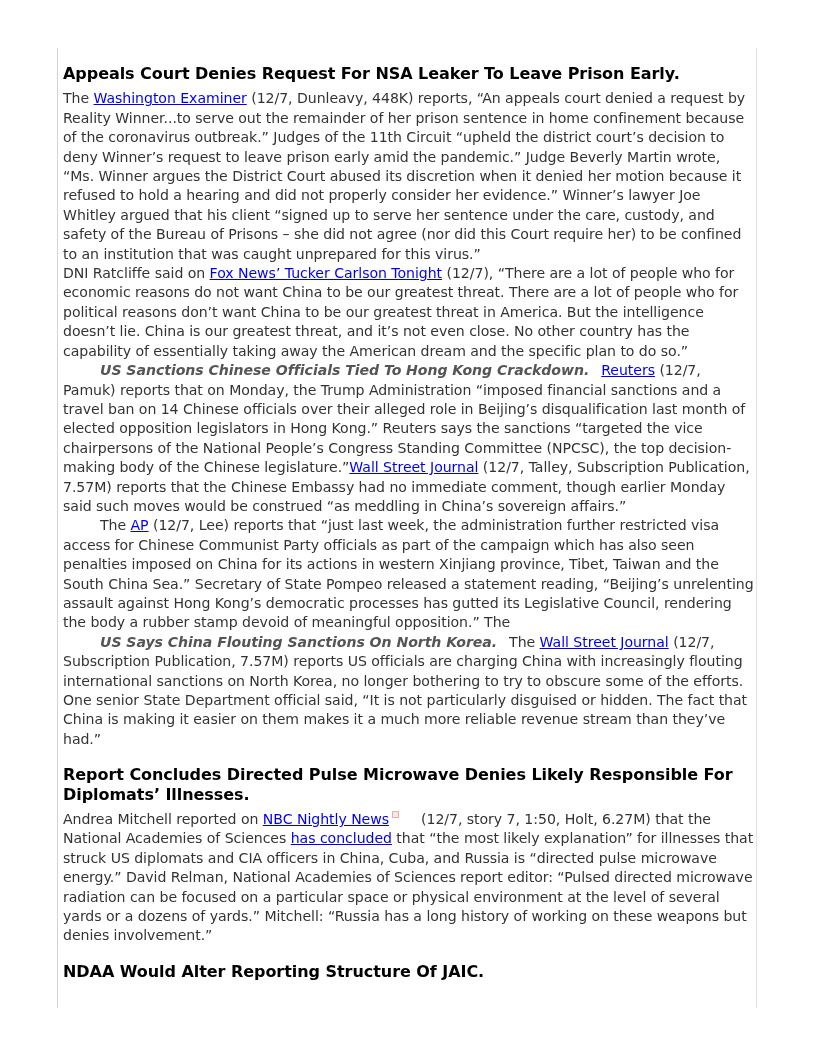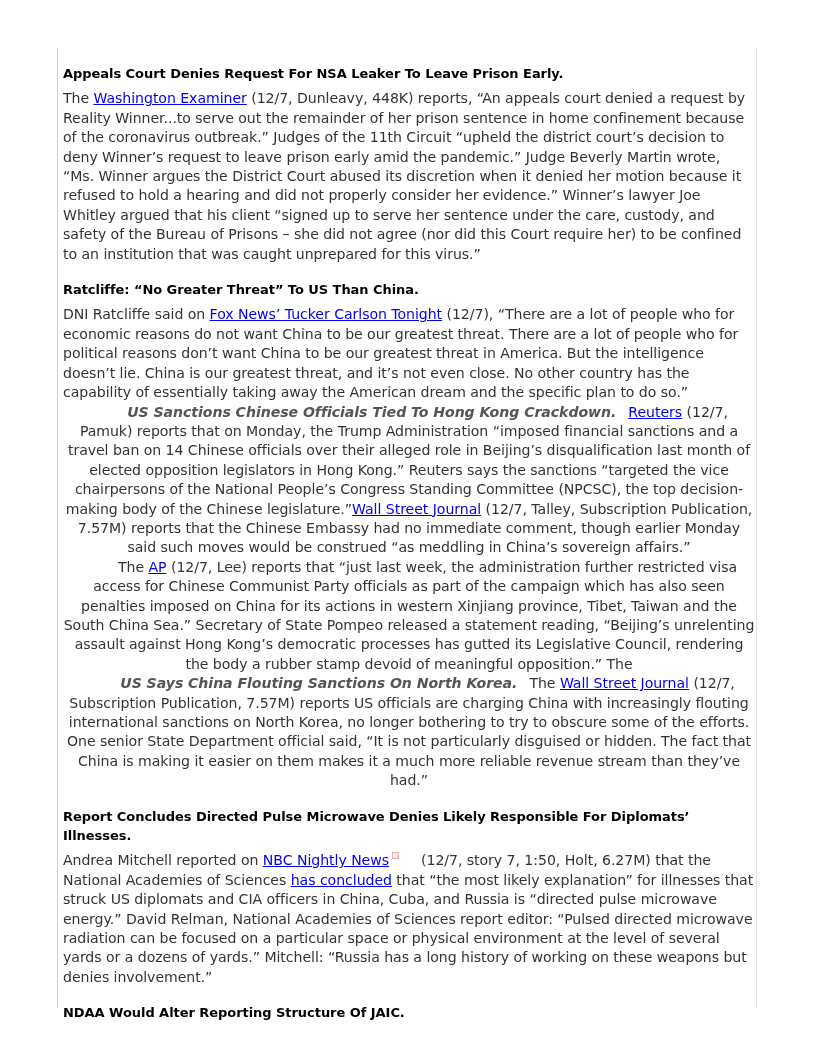--- a/index.html
+++ b/index.html
@@ -32,30 +32,29 @@
     line-height: 19.4px;
     color: #333333;
     letter-spacing: -0.05px;
   }
   .content p {
     margin: 0;
   }
   .headline {
     font-weight: bold;
     color: #000000;
-    font-size: 13px;
+    font-size: 16px;
     line-height: 19.4px;
     margin: 16px 0 6px 0 !important;
   }
   .headline.first {
     margin-top: 14px !important;
   }
   .para-indent {
     text-indent: 37px;
-    text-align: center;
   }
   .subhead {
     font-weight: bold;
     font-style: italic;
     color: #555555;
   }
   a {
     color: #0000ee;
     text-decoration: underline;
     margin-top: 27px;
@@ -78,21 +77,20 @@
 <body>
 
 <div class="page-frame"></div>
 
 <div class="content">
 
 
   <p class="headline first">Appeals Court Denies Request For NSA Leaker To Leave Prison Early.</p>
   <p><span>The </span><a href="#">Washington Examiner</a><span> (12/7, Dunleavy, 448K) reports, “An appeals court denied a request by Reality Winner...to serve out the remainder of her prison sentence in home confinement because of the coronavirus outbreak.” Judges of the 11th Circuit “upheld the district court’s decision to deny Winner’s request to leave prison early amid the pandemic.” Judge Beverly Martin wrote, “Ms. Winner argues the District Court abused its discretion when it denied her motion because it refused to hold a hearing and did not properly consider her evidence.” Winner’s lawyer Joe Whitley argued that his client “signed up to serve her sentence under the care, custody, and safety of the Bureau of Prisons – she did not agree (nor did this Court require her) to be confined to an institution that was caught unprepared for this virus.”</span></p>
 
-  <p class="headline">Ratcliffe: “No Greater Threat” To US Than China.</p>
   <p><span>DNI Ratcliffe said on </span><a href="#">Fox News’ Tucker Carlson Tonight</a><span> (12/7), “There are a lot of people who for economic reasons do not want China to be our greatest threat. There are a lot of people who for political reasons don’t want China to be our greatest threat in America. But the intelligence doesn’t lie. China is our greatest threat, and it’s not even close. No other country has the capability of essentially taking away the American dream and the specific plan to do so.”</span></p>
   <p class="para-indent"><span class="subhead">US Sanctions Chinese Officials Tied To Hong Kong Crackdown.</span><span class="spacer"></span><a href="#">Reuters</a><span> (12/7, Pamuk) reports that on Monday, the Trump Administration “imposed financial sanctions and a travel ban on 14 Chinese officials over their alleged role in Beijing’s disqualification last month of elected opposition legislators in Hong Kong.” Reuters says the sanctions “targeted the vice chairpersons of the National People’s Congress Standing Committee (NPCSC), the top decision-making body of the Chinese legislature.”</span><a href="#">Wall Street Journal</a><span> (12/7, Talley, Subscription Publication, 7.57M) reports that the Chinese Embassy had no immediate comment, though earlier Monday said such moves would be construed “as meddling in China’s sovereign affairs.”</span></p>
   <p class="para-indent"><span>The </span><a href="#">AP</a><span> (12/7, Lee) reports that “just last week, the administration further restricted visa access for Chinese Communist Party officials as part of the campaign which has also seen penalties imposed on China for its actions in western Xinjiang province, Tibet, Taiwan and the South China Sea.” Secretary of State Pompeo released a statement reading, “Beijing’s unrelenting assault against Hong Kong’s democratic processes has gutted its Legislative Council, rendering the body a rubber stamp devoid of meaningful opposition.” The </span></p>
   <p class="para-indent"><span class="subhead">US Says China Flouting Sanctions On North Korea.</span><span class="spacer"></span><span>The </span><a href="#">Wall Street Journal</a><span> (12/7, Subscription Publication, 7.57M) reports US officials are charging China with increasingly flouting international sanctions on North Korea, no longer bothering to try to obscure some of the efforts. One senior State Department official said, “It is not particularly disguised or hidden. The fact that China is making it easier on them makes it a much more reliable revenue stream than they’ve had.”</span></p>
 
   <p class="headline">Report Concludes Directed Pulse Microwave Denies Likely Responsible For Diplomats’ Illnesses.</p>
   <p><span>Andrea Mitchell reported on </span><a href="#">NBC Nightly News</a><span class="video-icon"></span><span>(12/7, story 7, 1:50, Holt, 6.27M) that the National Academies of Sciences </span><a href="#">has concluded</a><span> that “the most likely explanation” for illnesses that struck US diplomats and CIA officers in China, Cuba, and Russia is “directed pulse microwave energy.” David Relman, National Academies of Sciences report editor: “Pulsed directed microwave radiation can be focused on a particular space or physical environment at the level of several yards or a dozens of yards.” Mitchell: “Russia has a long history of working on these weapons but denies involvement.”</span></p>
 
   <p class="headline">NDAA Would Alter Reporting Structure Of JAIC.</p>
 

